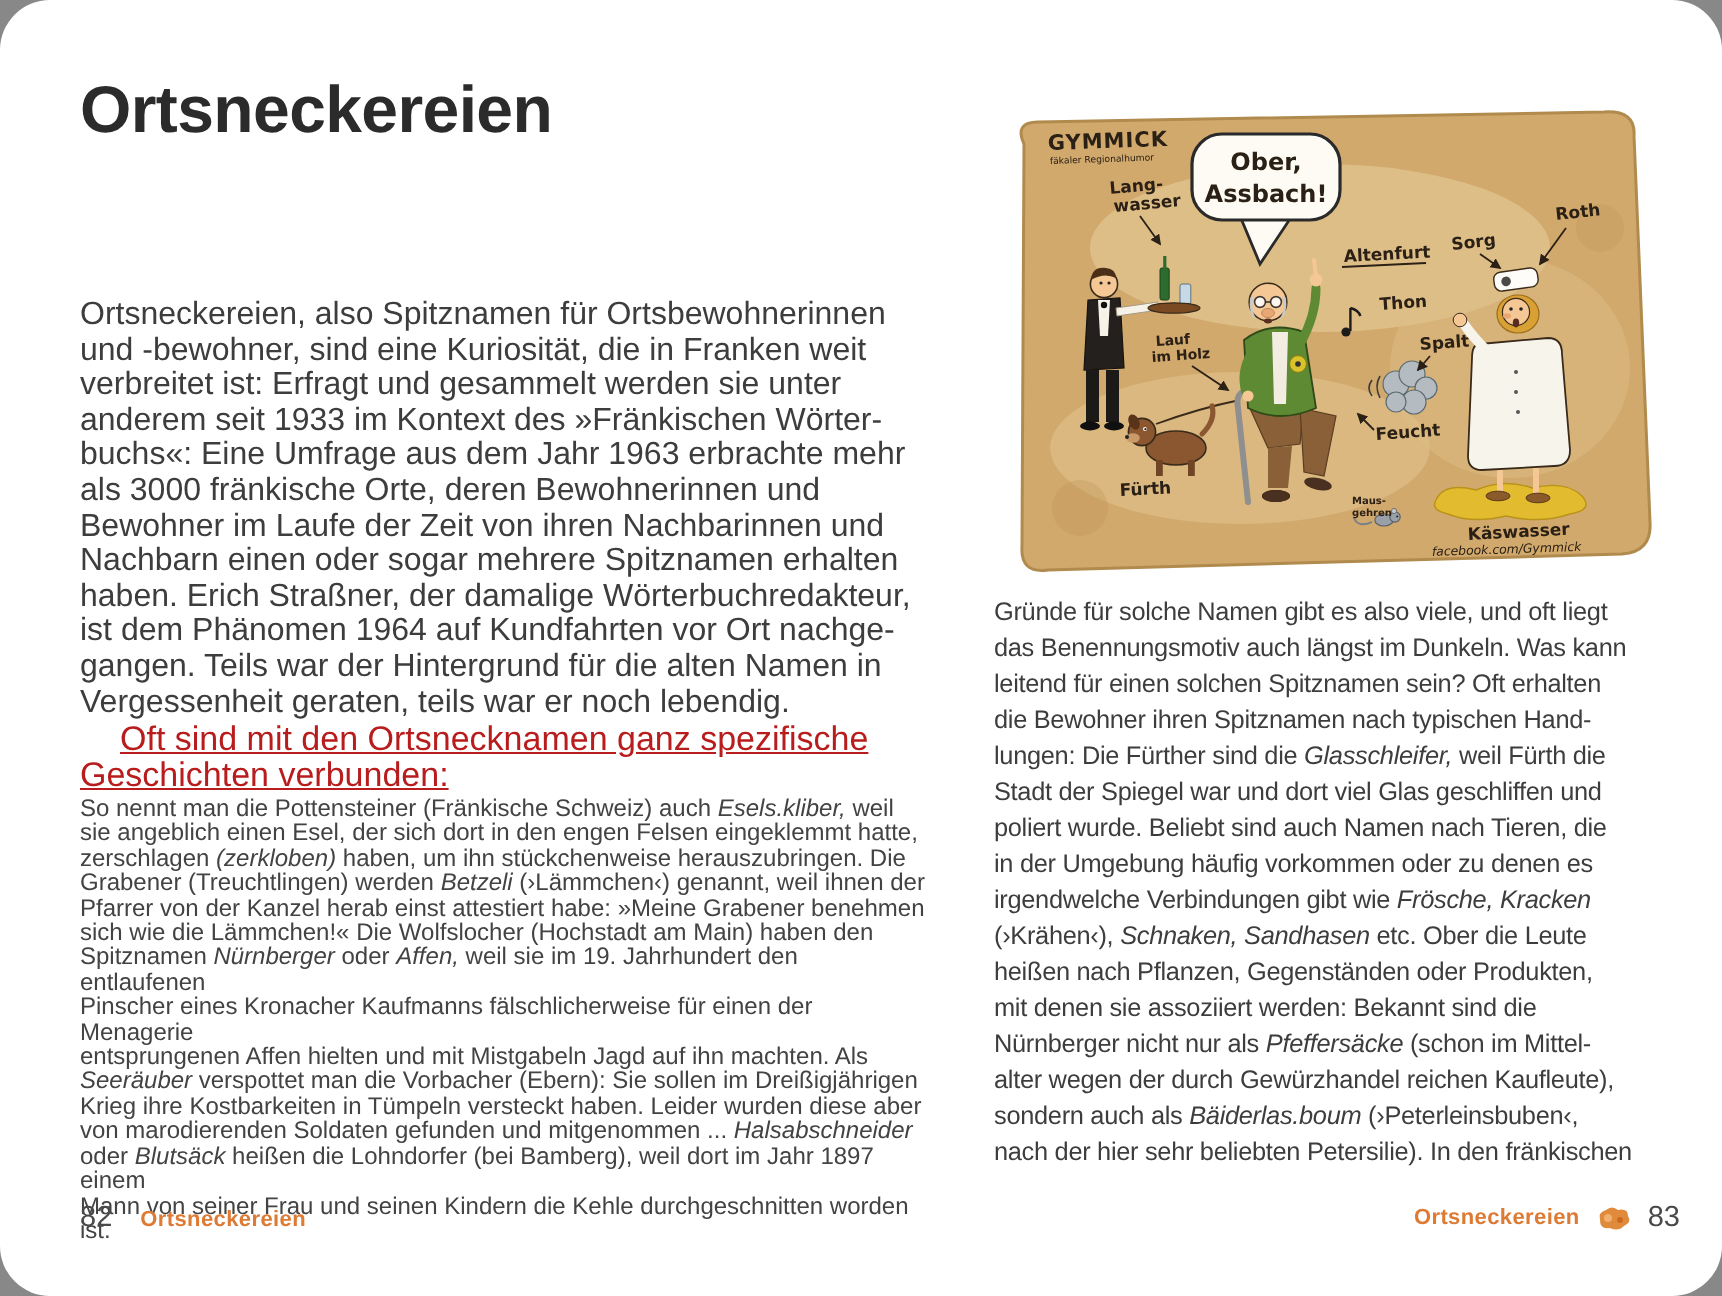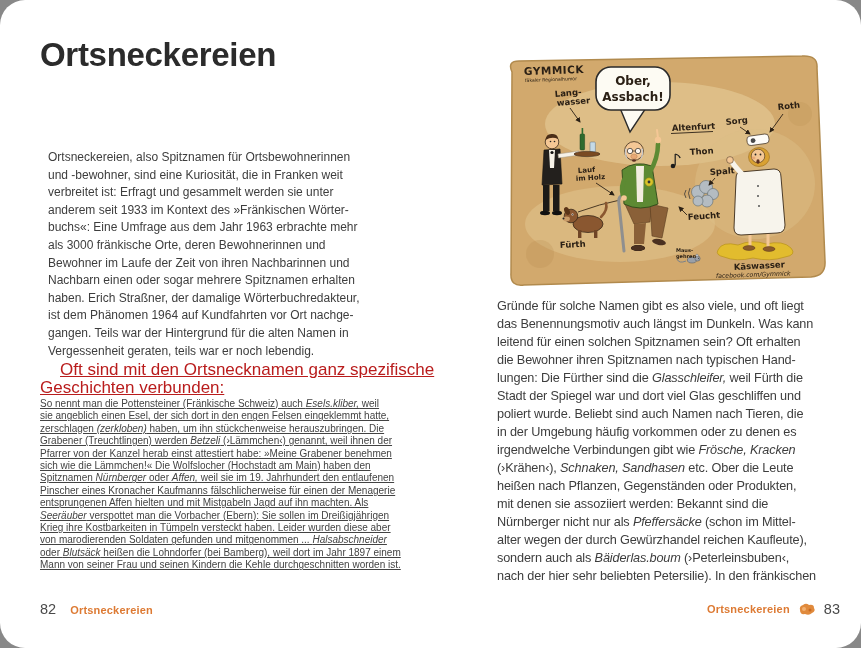--- a/index.html
+++ b/index.html
@@ -12,32 +12,32 @@
   .page-title{
     position:absolute;left:40px;top:36px;margin:0;
     font-size:33px;font-weight:bold;color:#2b2b2b;letter-spacing:-.3px;
   }
   .page-subtitle{
     position:absolute;left:40px;top:90px;margin:0;width:420px;
     font-size:18.5px;line-height:24px;font-weight:bold;color:#333;
     white-space:pre-line;
   }
   .body-left{
-    position:absolute;left:48px;top:149px;margin:0;width:424px;
-    font-size:12px;line-height:17.6px;white-space:pre-line;color:#3d3d3d;
+    position:absolute;left:40px;top:149px;margin:0;width:424px;
+    font-size:16px;line-height:17.6px;white-space:pre-line;color:#3d3d3d;
   }
   .body-left-2{
     position:absolute;left:40px;top:361px;margin:0;width:424px;
     font-size:17px;line-height:17.6px;white-space:pre-line;color:#b91c1c;
     text-indent:20px;
     text-decoration:underline;
   }
   .example-text{
     position:absolute;left:40px;top:398px;margin:0;width:424px;
-    font-size:10px;line-height:12.4px;white-space:pre-line;color:#434343;text-decoration:underline;
+    font-size:12px;line-height:12.4px;white-space:pre-line;color:#434343;
   }
   .body-right{
     position:absolute;left:497px;top:297px;margin:0;width:366px;
     font-size:12.7px;line-height:18px;letter-spacing:-.15px;
     white-space:pre-line;color:#3d3d3d;
   }
   em{font-style:italic;}
   .cartoon{
     position:absolute;left:500px;top:54px;width:334px;height:236px;margin:0;
   }

